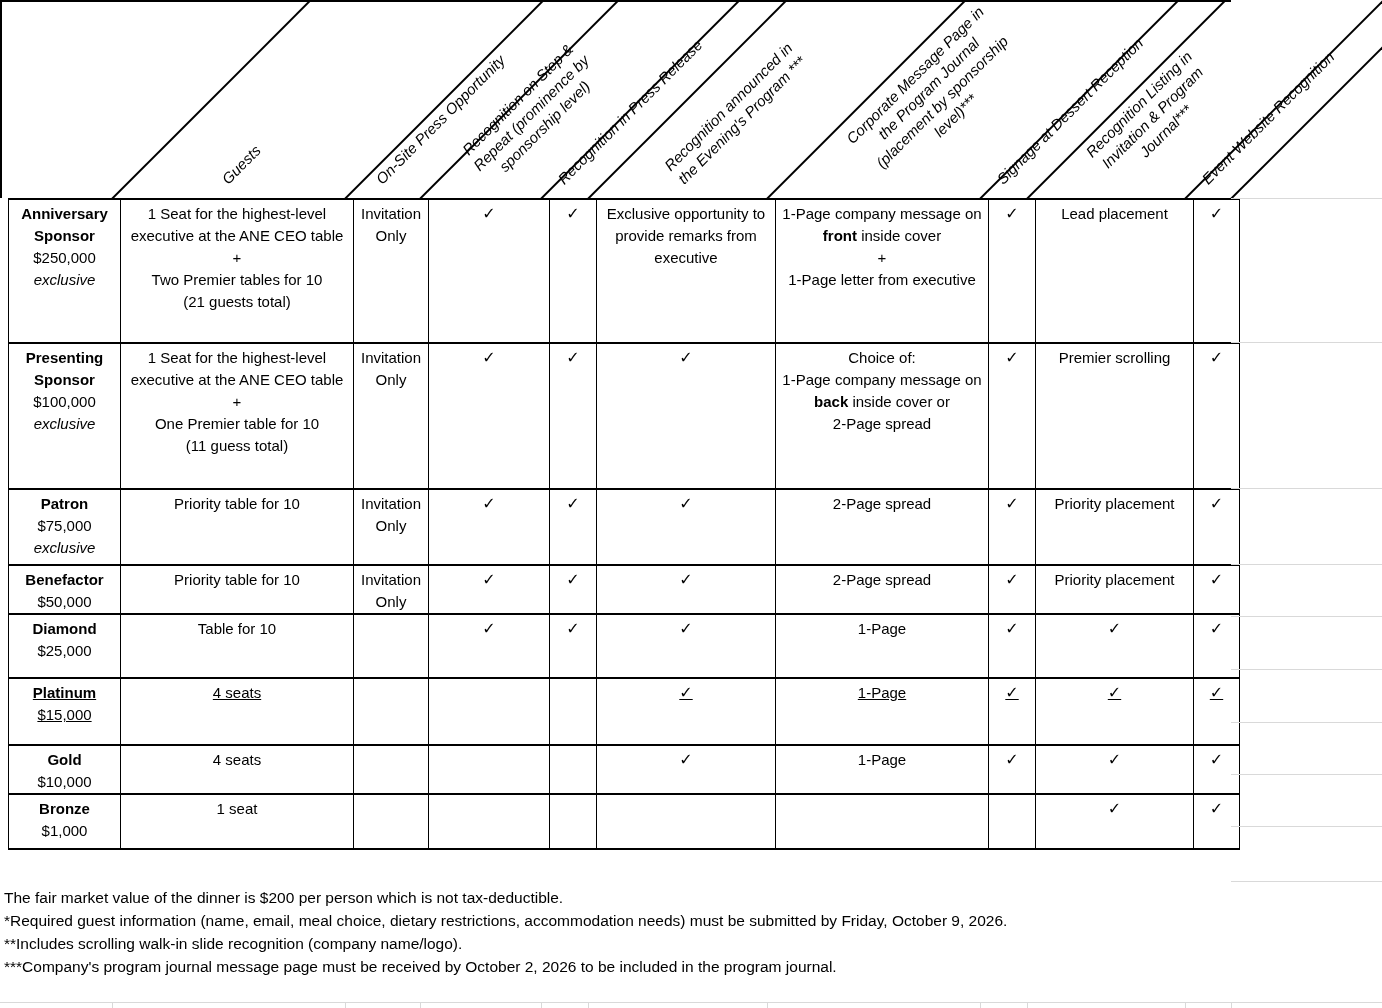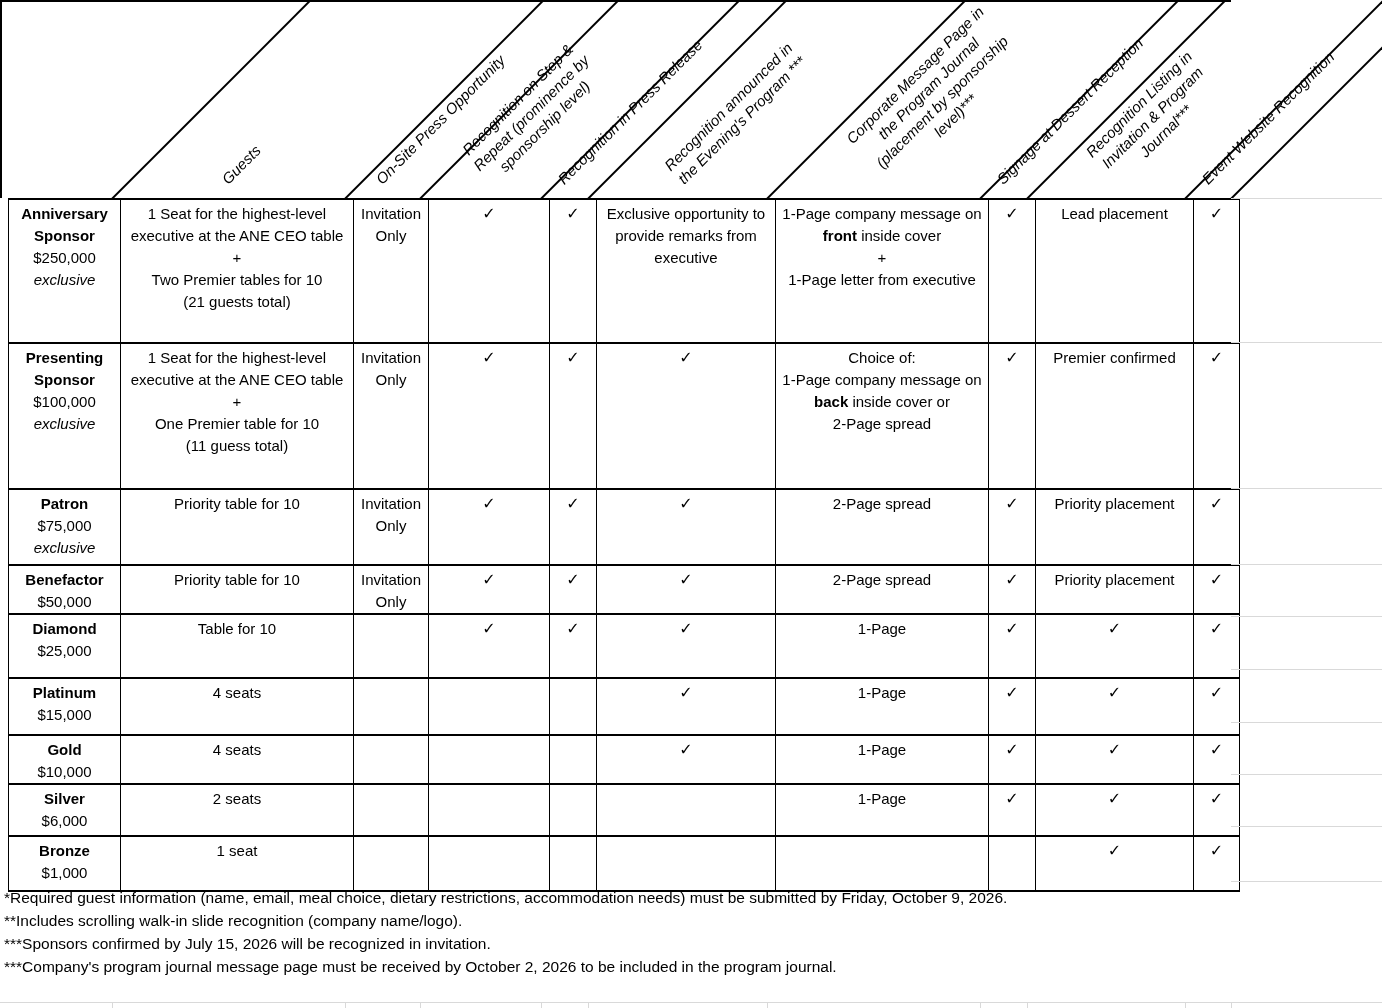--- a/index.html
+++ b/index.html
@@ -116,21 +116,21 @@
             <div>Invitation<br>Only</div>
           </td>
           <td class="vm"><span class="ck">✓</span></td>
           <td class="vm"><span class="ck">✓</span></td>
           <td class="vm"><span class="ck">✓</span></td>
           <td>
             <div>Choice of:<br>1-Page company message on<br><b>back</b> inside cover or<br>2-Page spread</div>
           </td>
           <td class="vm"><span class="ck">✓</span></td>
           <td>
-            <div>Premier confirmed</div>
+            <div>Premier scrolling</div>
           </td>
           <td class="vm"><span class="ck">✓</span></td>
         </tr>
         <tr style="height: 76px;">
           <td class="level">
             <div class="nm">Patron</div>
             <div class="price">$75,000</div>
             <div class="tag">exclusive</div>
           </td>
           <td>
@@ -186,21 +186,21 @@
           <td><span class="ck">✓</span></td>
           <td><span class="ck">✓</span></td>
           <td><span class="ck">✓</span></td>
           <td>
             <div>1-Page</div>
           </td>
           <td><span class="ck">✓</span></td>
           <td><span class="ck">✓</span></td>
           <td><span class="ck">✓</span></td>
         </tr>
-        <tr style="height: 57px;">
+        <tr style="height: 67px; text-decoration: underline;">
           <td class="level">
             <div class="nm">Platinum</div>
             <div class="price">$15,000</div>
           </td>
           <td>
             <div>4 seats</div>
           </td>
           <td></td>
           <td></td>
           <td></td>
@@ -224,39 +224,20 @@
           <td></td>
           <td></td>
           <td><span class="ck">✓</span></td>
           <td>
             <div>1-Page</div>
           </td>
           <td><span class="ck">✓</span></td>
           <td><span class="ck">✓</span></td>
           <td><span class="ck">✓</span></td>
         </tr>
-        <tr style="height: 52px;">
-          <td class="level">
-            <div class="nm">Silver</div>
-            <div class="price">$6,000</div>
-          </td>
-          <td>
-            <div>2 seats</div>
-          </td>
-          <td></td>
-          <td></td>
-          <td></td>
-          <td></td>
-          <td>
-            <div>1-Page</div>
-          </td>
-          <td><span class="ck">✓</span></td>
-          <td><span class="ck">✓</span></td>
-          <td><span class="ck">✓</span></td>
-        </tr>
         <tr style="height: 55px; border-radius: 6px;">
           <td class="level">
             <div class="nm">Bronze</div>
             <div class="price">$1,000</div>
           </td>
           <td>
             <div>1 seat</div>
           </td>
           <td></td>
           <td></td>
@@ -264,23 +245,23 @@
           <td></td>
           <td></td>
           <td></td>
           <td><span class="ck">✓</span></td>
           <td><span class="ck">✓</span></td>
         </tr>
       </tbody>
   </table>
 
   <div class="notes">
+      <div class="note">The fair market value of the dinner is $200 per person which is not tax-deductible.</div>
       <div class="note">*Required guest information (name, email, meal choice, dietary restrictions, accommodation needs) must be submitted by Friday, October 9, 2026.</div>
       <div class="note">**Includes scrolling walk-in slide recognition (company name/logo).</div>
-      <div class="note">***Sponsors confirmed by July 15, 2026 will be recognized in invitation.</div>
       <div class="note">***Company's program journal message page must be received by October 2, 2026 to be included in the program journal.</div>
     </div>
 
   <div id="gl">
       <div class="gl h" style="left: 1231px; top: 198px; width: 151px;"></div>
       <div class="gl h" style="left: 1231px; top: 342px; width: 151px;"></div>
       <div class="gl h" style="left: 1231px; top: 488px; width: 151px;"></div>
       <div class="gl h" style="left: 1231px; top: 564px; width: 151px;"></div>
       <div class="gl h" style="left: 1231px; top: 616px; width: 151px;"></div>
       <div class="gl h" style="left: 1231px; top: 669px; width: 151px;"></div>

